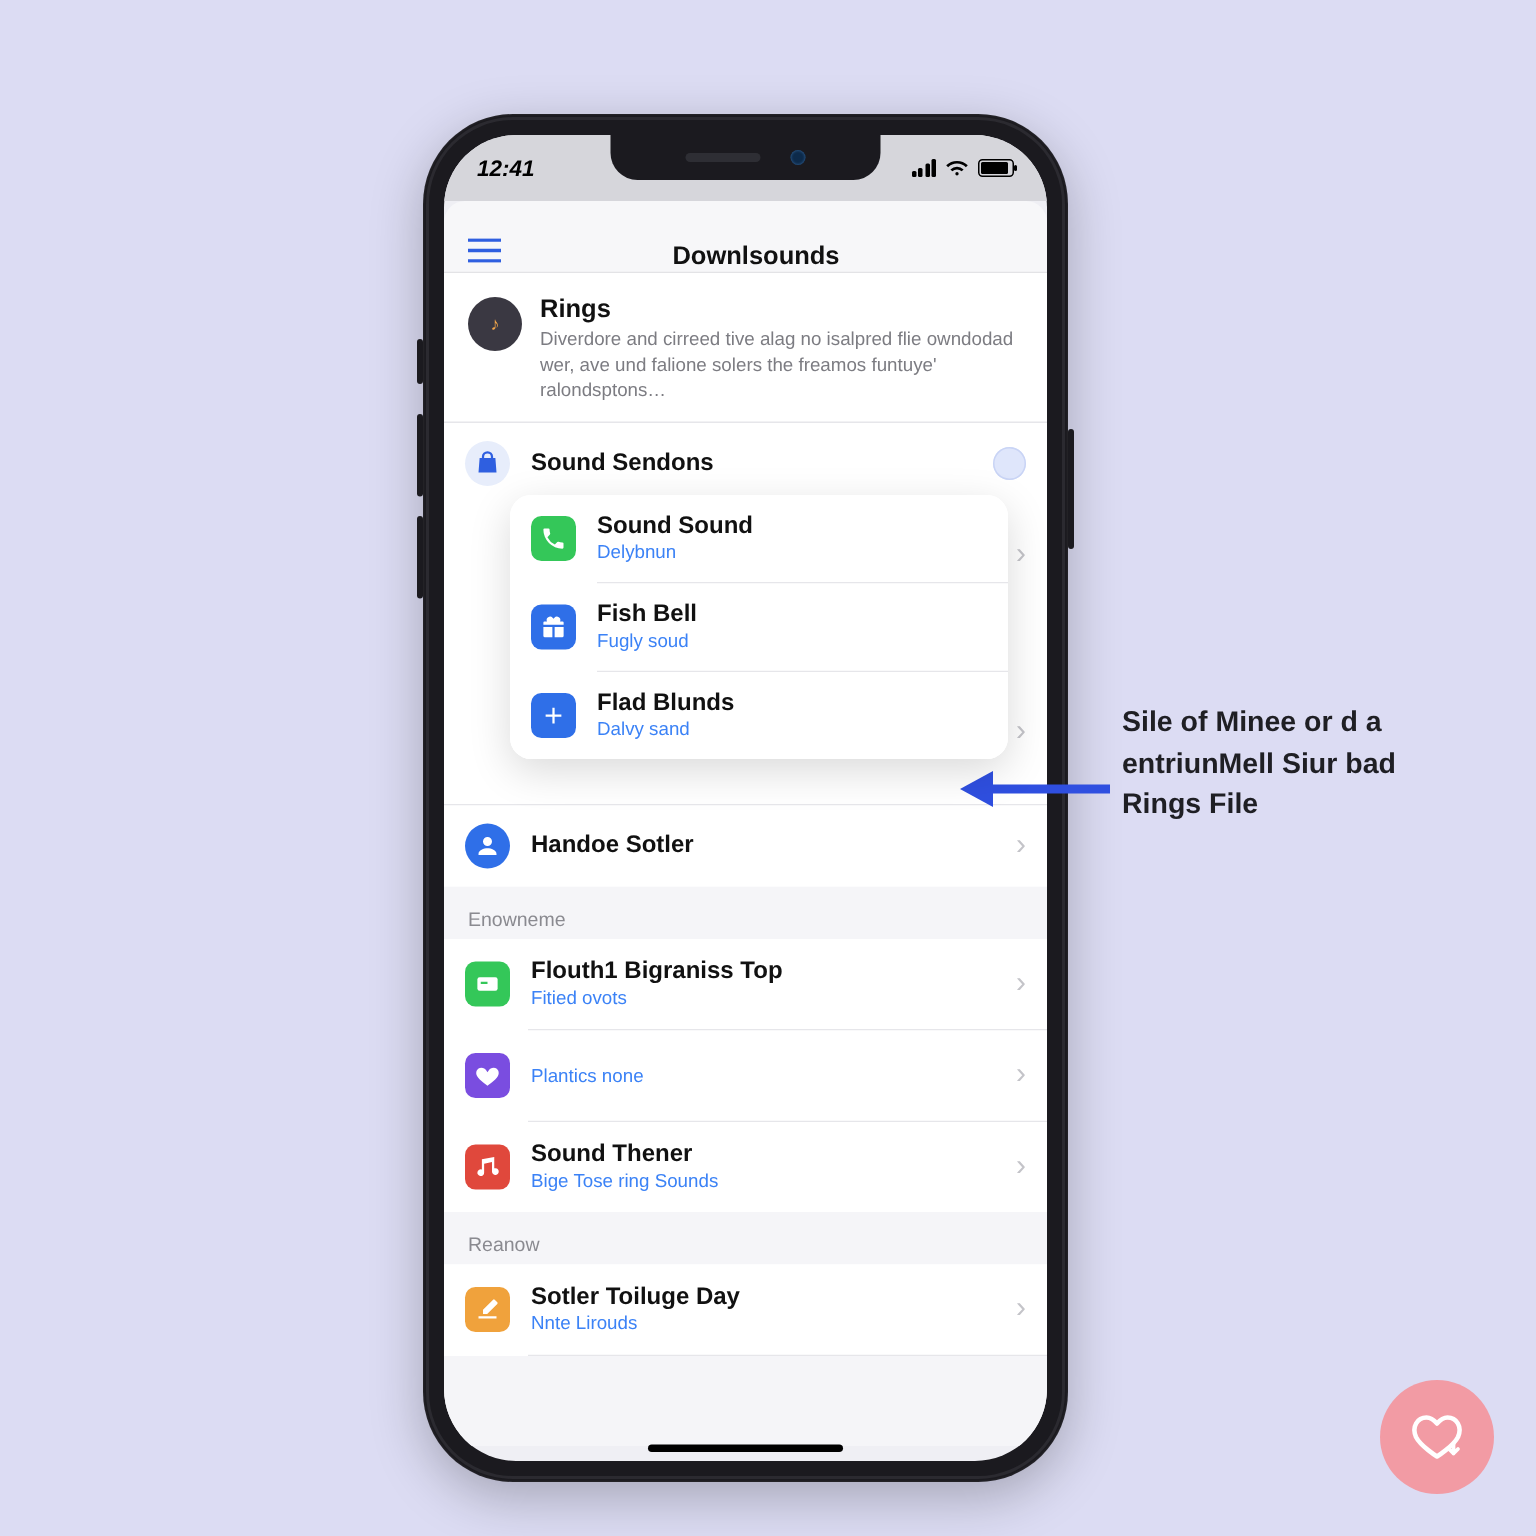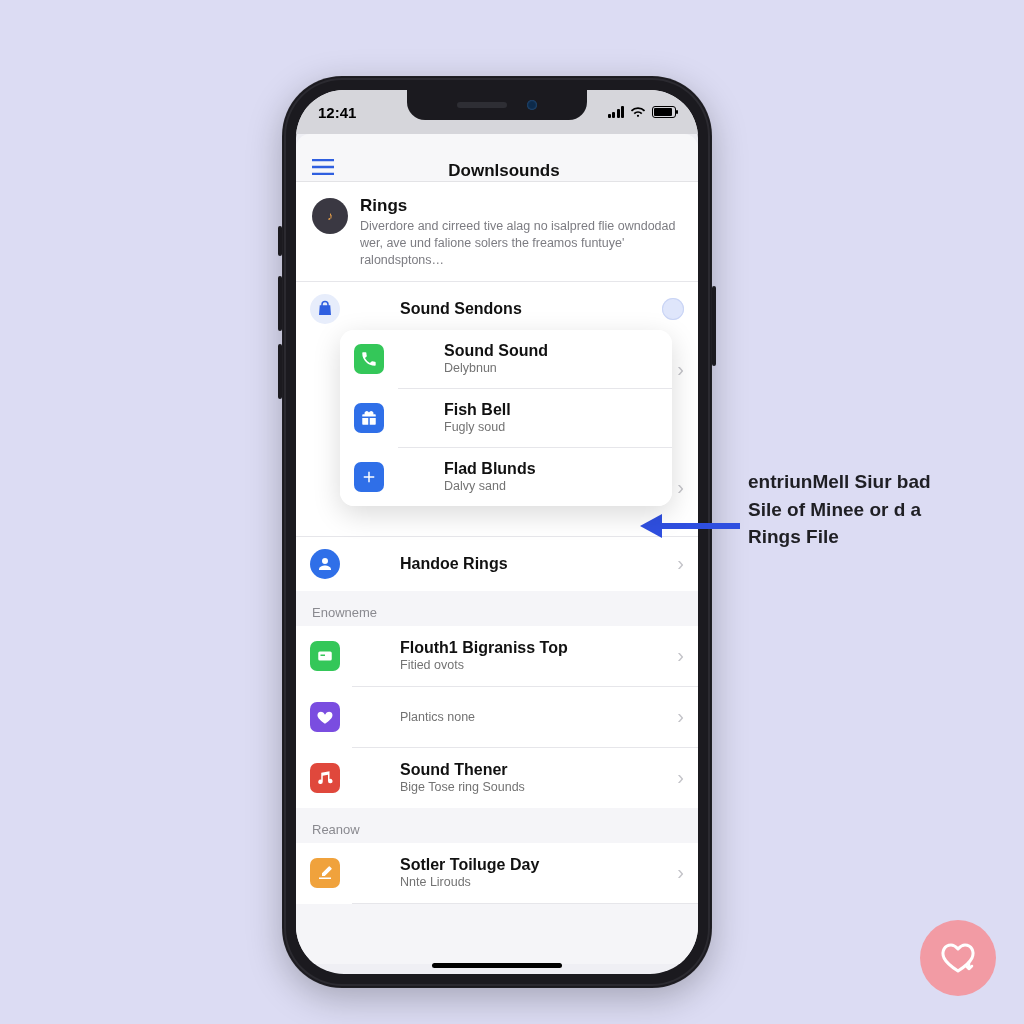--- a/index.html
+++ b/index.html
@@ -59,20 +59,21 @@
   .notch .cam { width:10px; height:10px; border-radius:50%; background:#0d2a4a; box-shadow:inset 0 0 2px #3a6ea5; }
 
   
   .status {
     position:absolute; top:0; left:0; right:0; height:44px;
     background:#d6d6db;
     display:flex; align-items:center; justify-content:space-between;
     padding: 0 22px;
     font-size:15px; font-weight:600; color:#000;
     z-index:40;
+    font-style:italic;
   }
   .status-right { display:flex; align-items:center; gap:6px; }
   .sig { display:flex; align-items:flex-end; gap:1.5px; height:12px;}
   .sig span { width:3px; background:#000; border-radius:1px;}
   .sig span:nth-child(1){height:4px;} .sig span:nth-child(2){height:6px;}
   .sig span:nth-child(3){height:9px;} .sig span:nth-child(4){height:12px;}
   .wifi-svg { width:16px; height:12px; }
   .batt { width:24px; height:12px; border:1.5px solid #000; border-radius:3px; position:relative;}
   .batt::after{content:"";position:absolute;right:-3px;top:3px;width:2px;height:4px;background:#000;border-radius:1px;}
   .batt i{position:absolute;left:1px;top:1px;bottom:1px;width:18px;background:#000;border-radius:1px;}
@@ -118,23 +119,23 @@
 
   
   .row {
     display:flex; align-items:center; height:54px; padding:0 14px; background:#fff; position:relative;
   }
   .row .ic {
     width:30px; height:30px; border-radius:7px; display:flex; align-items:center; justify-content:center;
     color:#fff; font-size:15px; flex-shrink:0; margin-right:14px;
   }
   .row .ic.round { border-radius:50%; }
-  .row .txt { flex:1; display:flex; flex-direction:column; justify-content:flex-start;margin-left:46px; }
+  .row .txt { flex:1; display:flex; flex-direction:column; justify-content:flex-start; }
   .row .lbl { font-size:16px; font-weight:600; color:#111; }
-  .row .sub { font-size:12.5px; color:#737373; margin-top:1px;}
+  .row .sub { font-size:12.5px; color:#3b82f6; margin-top:1px;}
   .row .chev { color:#c4c4c9; font-size:20px; font-weight:300; padding-left:8px;}
   .row.tall { height:60px; }
 
   
   .popover {
     position:absolute;
     left:44px; right:26px;
     background:#fff; border-radius:14px;
     box-shadow:0 8px 28px rgba(0,0,0,0.15);
     z-index:25;
@@ -303,21 +304,21 @@
 
       <div class="card">
         <div class="sep" style="margin-left:0"></div>
         <div class="row">
           <div class="ic round" style="background:#2f6fe8">
             <svg class="svg-icon" viewBox="0 0 24 24">
                 <path fill="#fff" d="M12 12a4 4 0 100-8 4 4 0 000 8zm0 2c-3.3 0-8 1.7-8 5v1h16v-1c0-3.3-4.7-5-8-5z"></path>
               </svg>
           </div>
           <div class="txt">
-              <div class="lbl">Handoe Rings</div>
+              <div class="lbl">Handoe Sotler</div>
             </div>
           <div class="chev">›</div>
         </div>
       </div>
 
       <div class="section-label">Enowneme</div>
       <div class="card">
         <div class="row tall">
           <div class="ic" style="background:#34c759">
             <svg class="svg-icon" viewBox="0 0 24 24">
@@ -380,22 +381,22 @@
     <div class="home-ind"></div>
   </div>
 </div>
 
 <svg class="arrow" viewBox="0 0 100 28">
   <defs></defs>
   <line x1="100" y1="14" x2="16" y2="14" stroke="#2f4fe0" stroke-width="6"></line>
   <polygon points="0,14 22,2 22,26" fill="#2f4fe0"></polygon>
 </svg>
 <div class="callout">
+  <div>Sile of Minee or d a</div>
   <div>entriunMell Siur bad</div>
-  <div>Sile of Minee or d a</div>
   <div>Rings File</div>
 </div>
 
 <div class="heart-badge">
   <svg viewBox="0 0 40 40">
     <path d="M20 33s-11-7-14-13C3 13 7 7 13 7c3 0 5 1.7 7 4 2-2.3 4-4 7-4 6 0 10 6 7 13-3 6-14 13-14 13z" fill="none" stroke="#fff" stroke-width="3" stroke-linejoin="round"></path>
     <path d="M31 24v7m0 0l-3-3m3 3l3-3" fill="none" stroke="#fff" stroke-width="2.5" stroke-linecap="round" stroke-linejoin="round"></path>
   </svg>
 </div>
 

